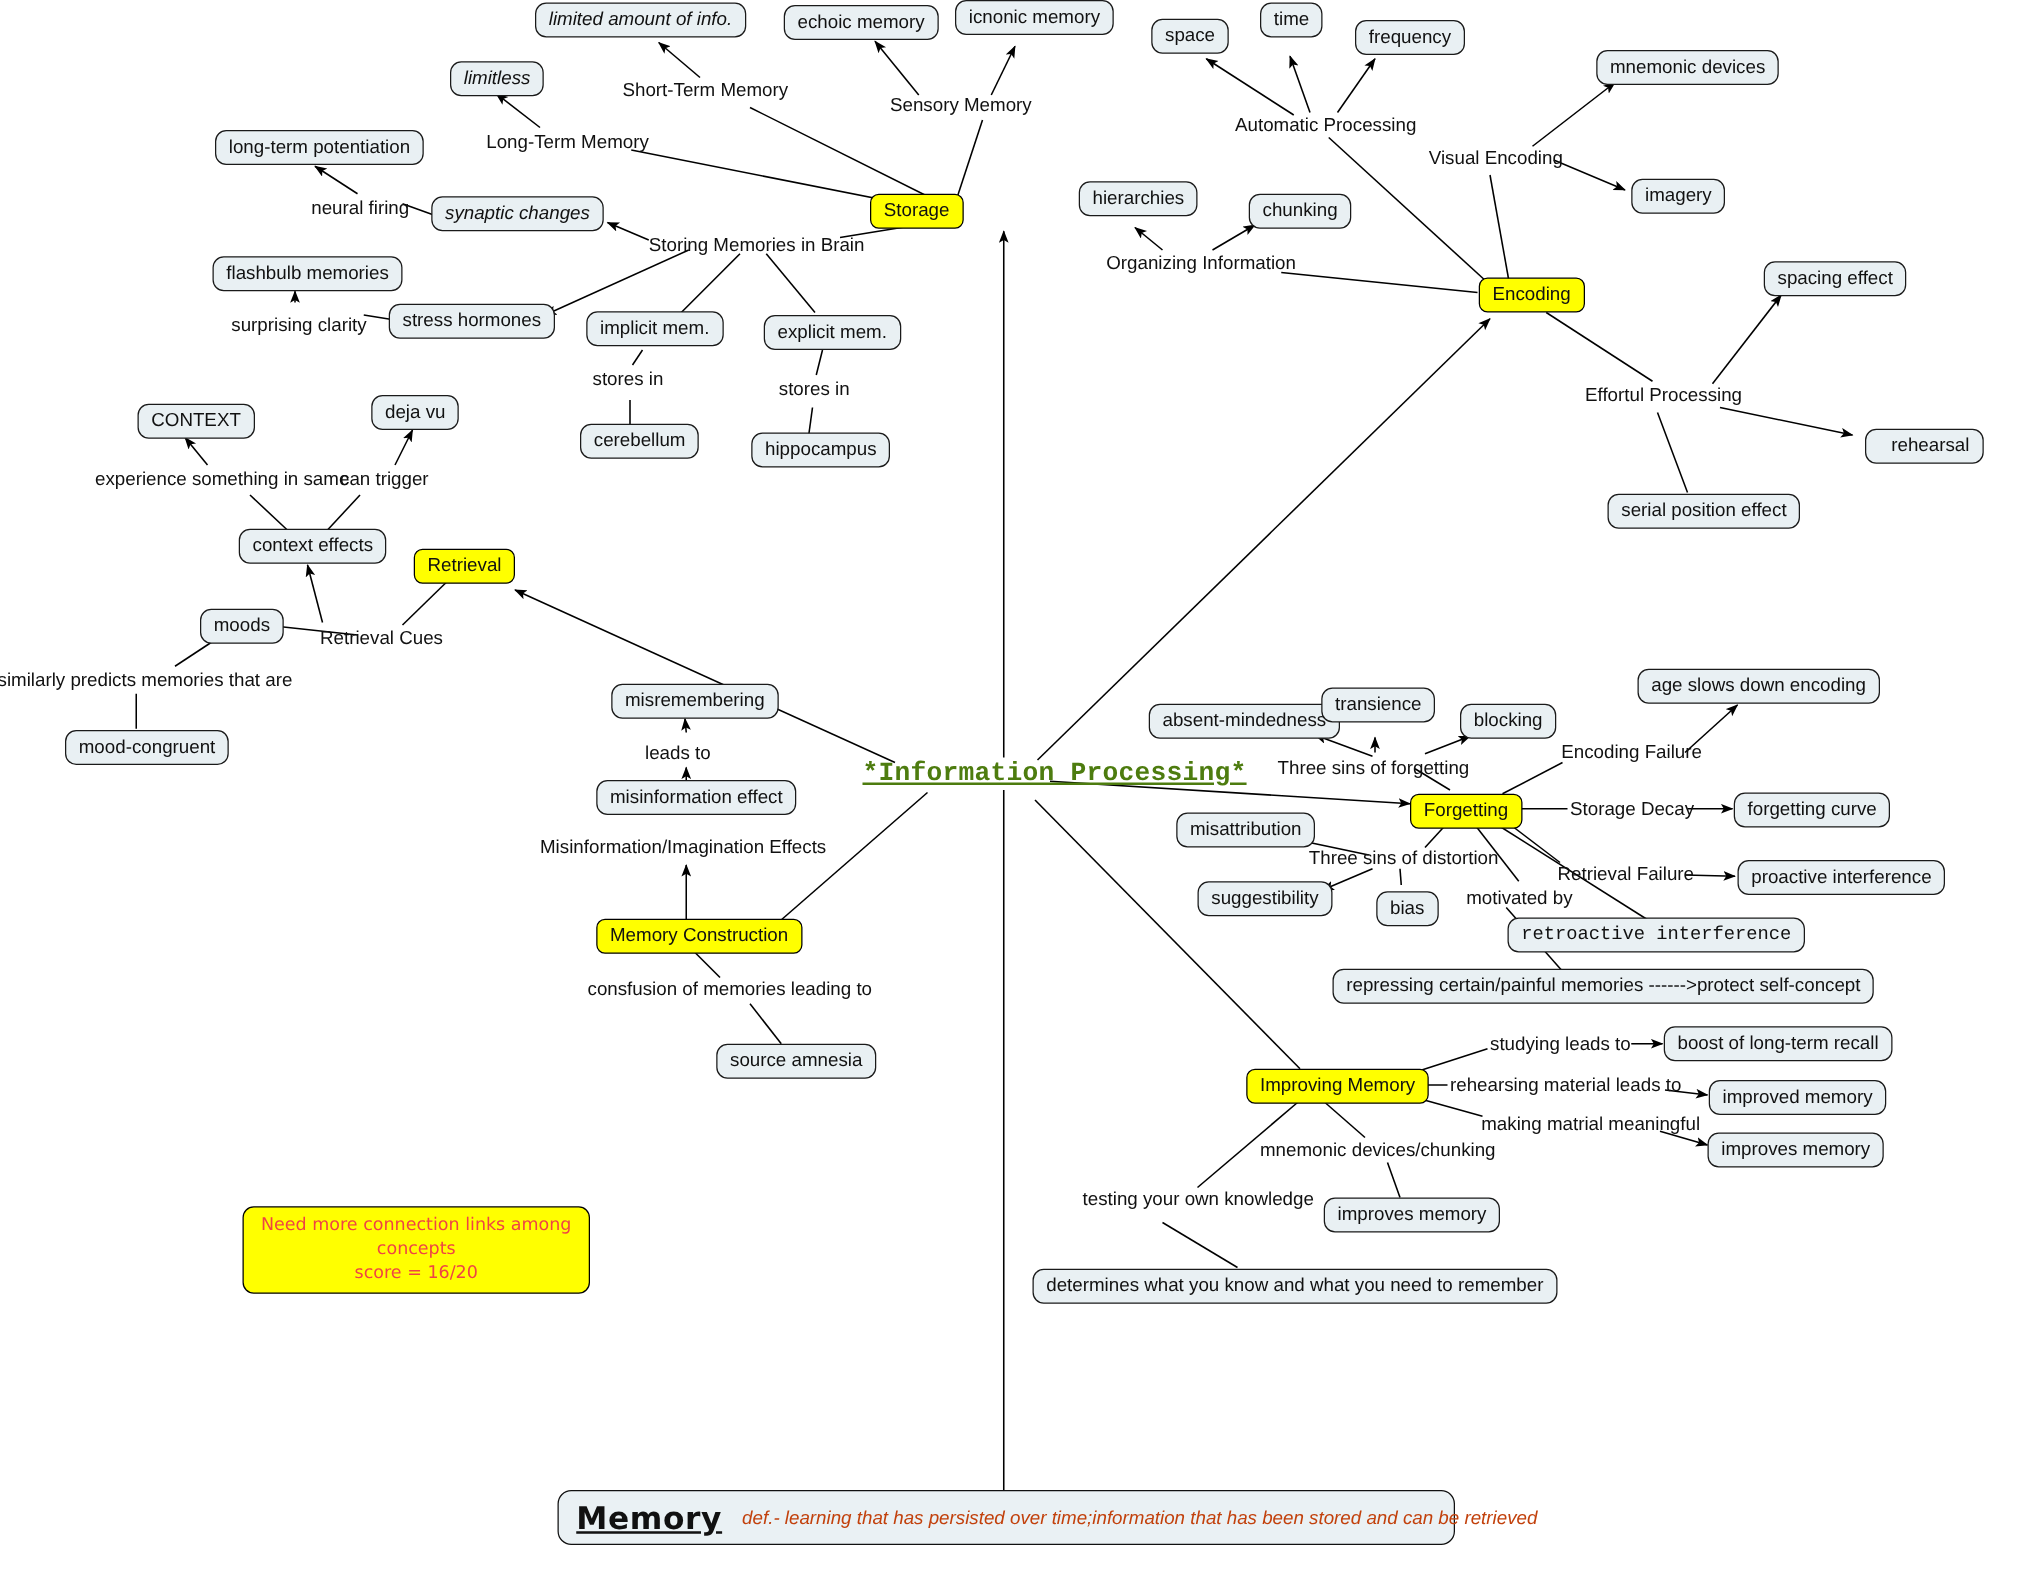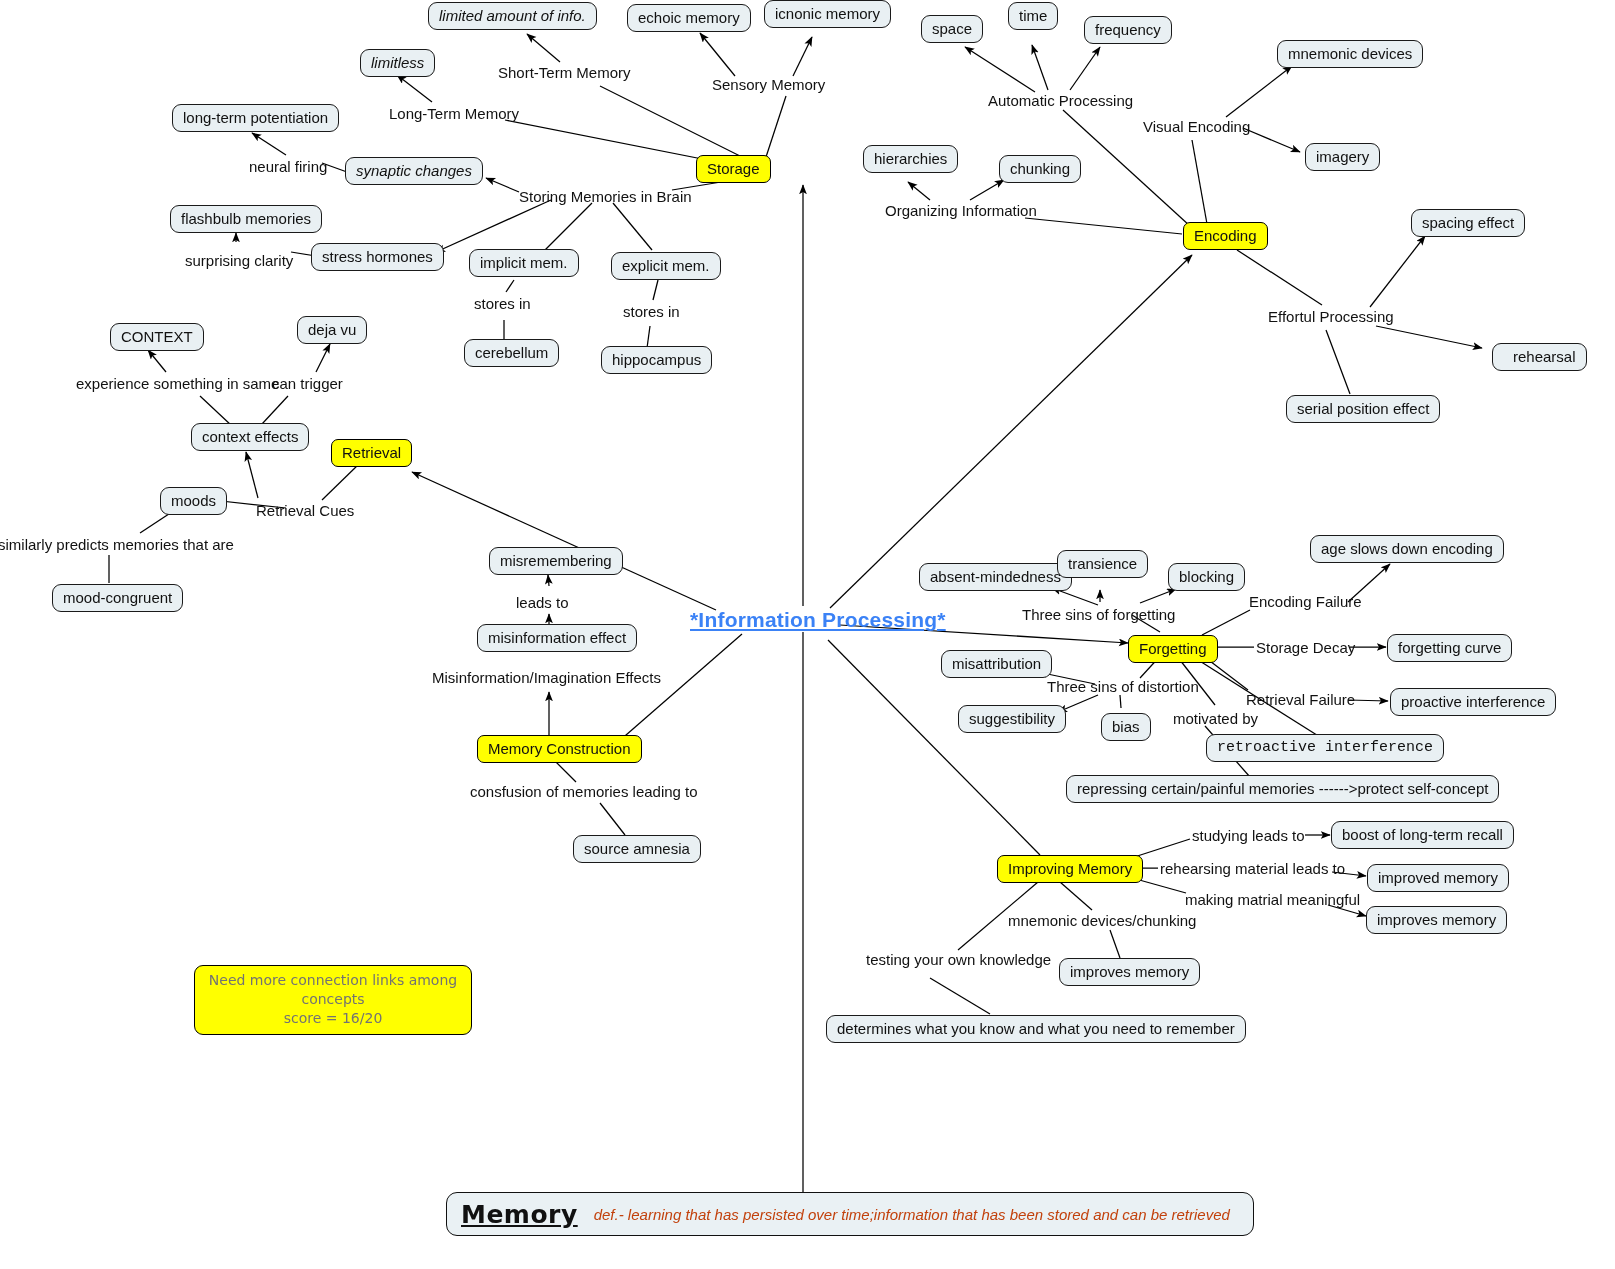--- a/index.html
+++ b/index.html
@@ -48,41 +48,41 @@
     position:absolute;
     font-size:15px;
     line-height:1;
     color:#111;
     white-space:nowrap;
     font-family:"Liberation Sans", sans-serif;
   }
   
   .root-title{
     position:absolute;
-    font-family:Liberation Sans, sans-serif;
+    font-family:Liberation Mono, monospace;
     font-size:21px;
     font-weight:bold;
     text-decoration:underline;
     letter-spacing:0.2px;
     white-space:nowrap;
-    color:#3b82f6;
+    color:#4d7c0f;
   }
   
   .note{
     position:absolute;
     background:#ffff00;
     border:1.8px solid #000;
     border-radius:9px;
     box-sizing:border-box;
     text-align:center;
     font-family:"DejaVu Sans", sans-serif;
     font-size:14px;
     line-height:1.35;
     padding:5px 10px 6px 10px;
-    color:#737373;
+    color:#ef4444;
   }
   
   .defbox{
     position:absolute;
     background:#eaf1f4;
     border:1.6px solid #111;
     border-radius:11px;
     box-sizing:border-box;
     display:flex;
     align-items:center;
@@ -327,18 +327,18 @@
   <div class="linklabel" style="left:1008px;top:913px;">mnemonic devices/chunking</div>
   <div class="linklabel" style="left:866px;top:952px;">testing your own knowledge</div>
 
   <div class="root-title" style="left:690px;top:608px;">*Information Processing*</div>
 
   <div class="note" style="left:194px;top:965px;width:278px;">
     <div>Need more connection links among concepts</div>
     <div>score = 16/20</div>
   </div>
 
-  <div class="defbox" style="left:446px;top:1192px;width:808px;height:44px;">
+  <div class="defbox" style="left:446px;top:1192px;width:718px;height:44px;">
     <span class="deftitle">Memory</span>
     <span class="deftext">def.- learning that has persisted over time;information that has been stored and can be retrieved</span>
   </div>
 
 </div>
 
 </body></html>

